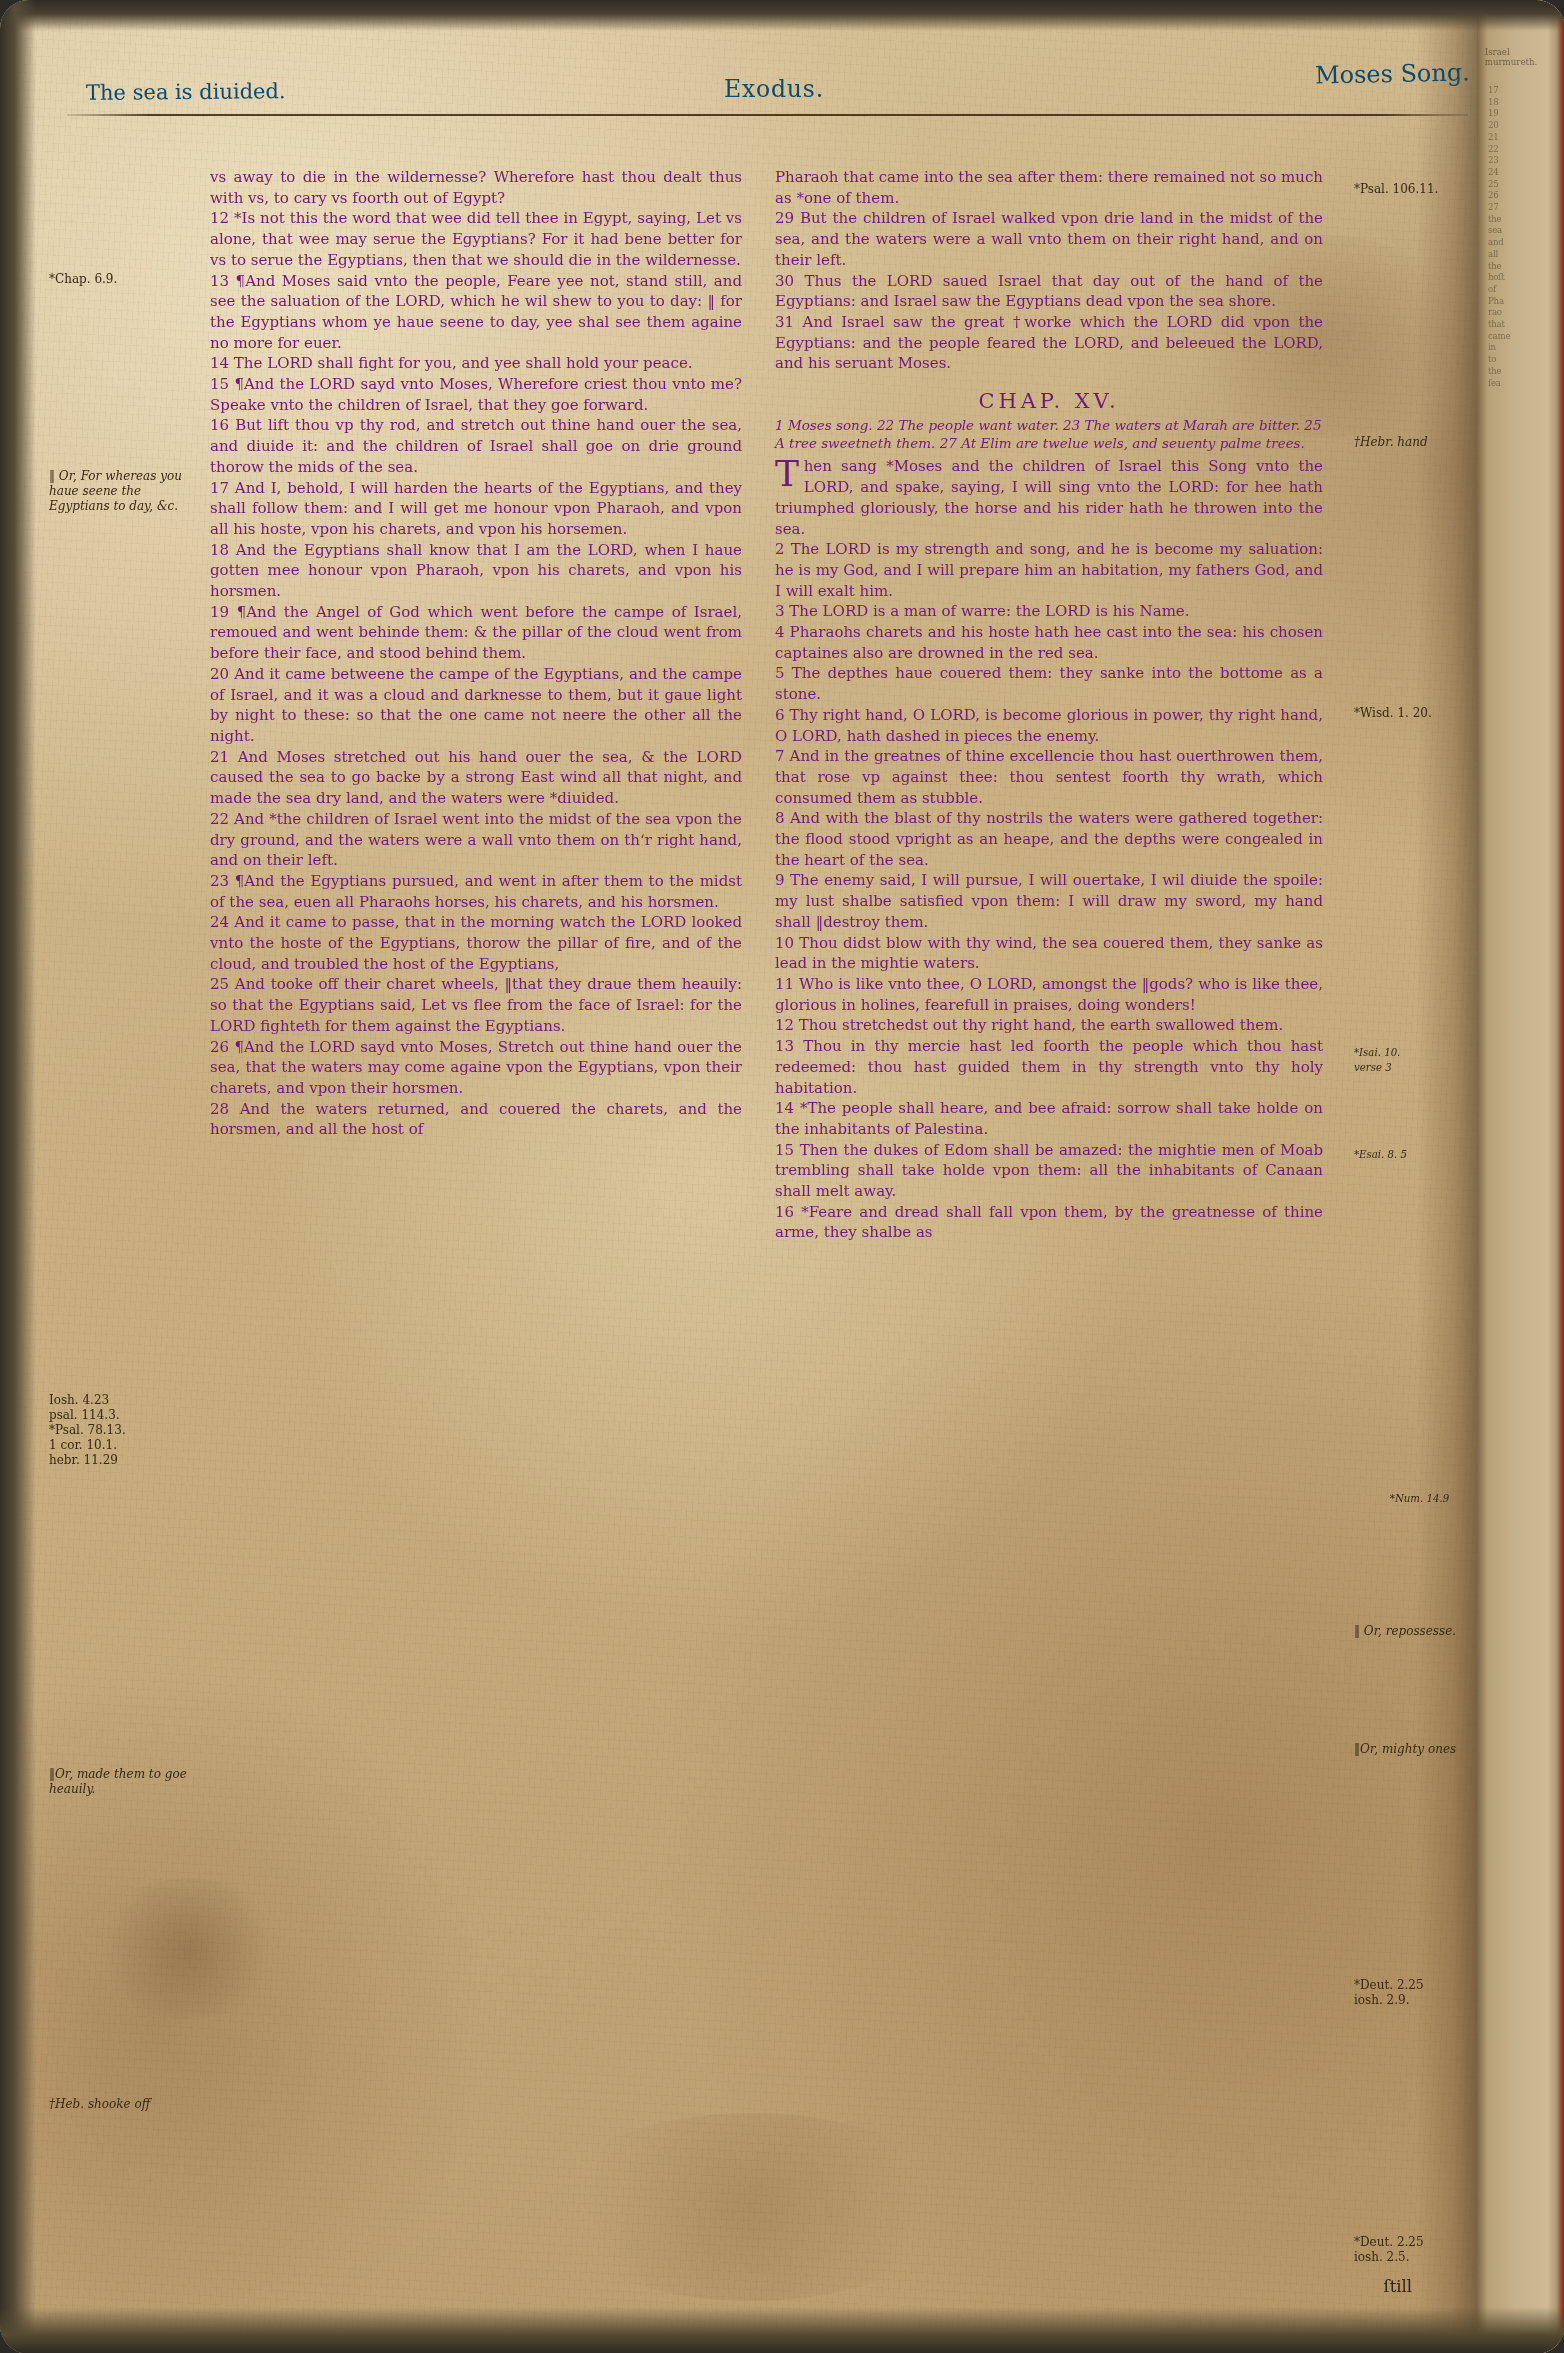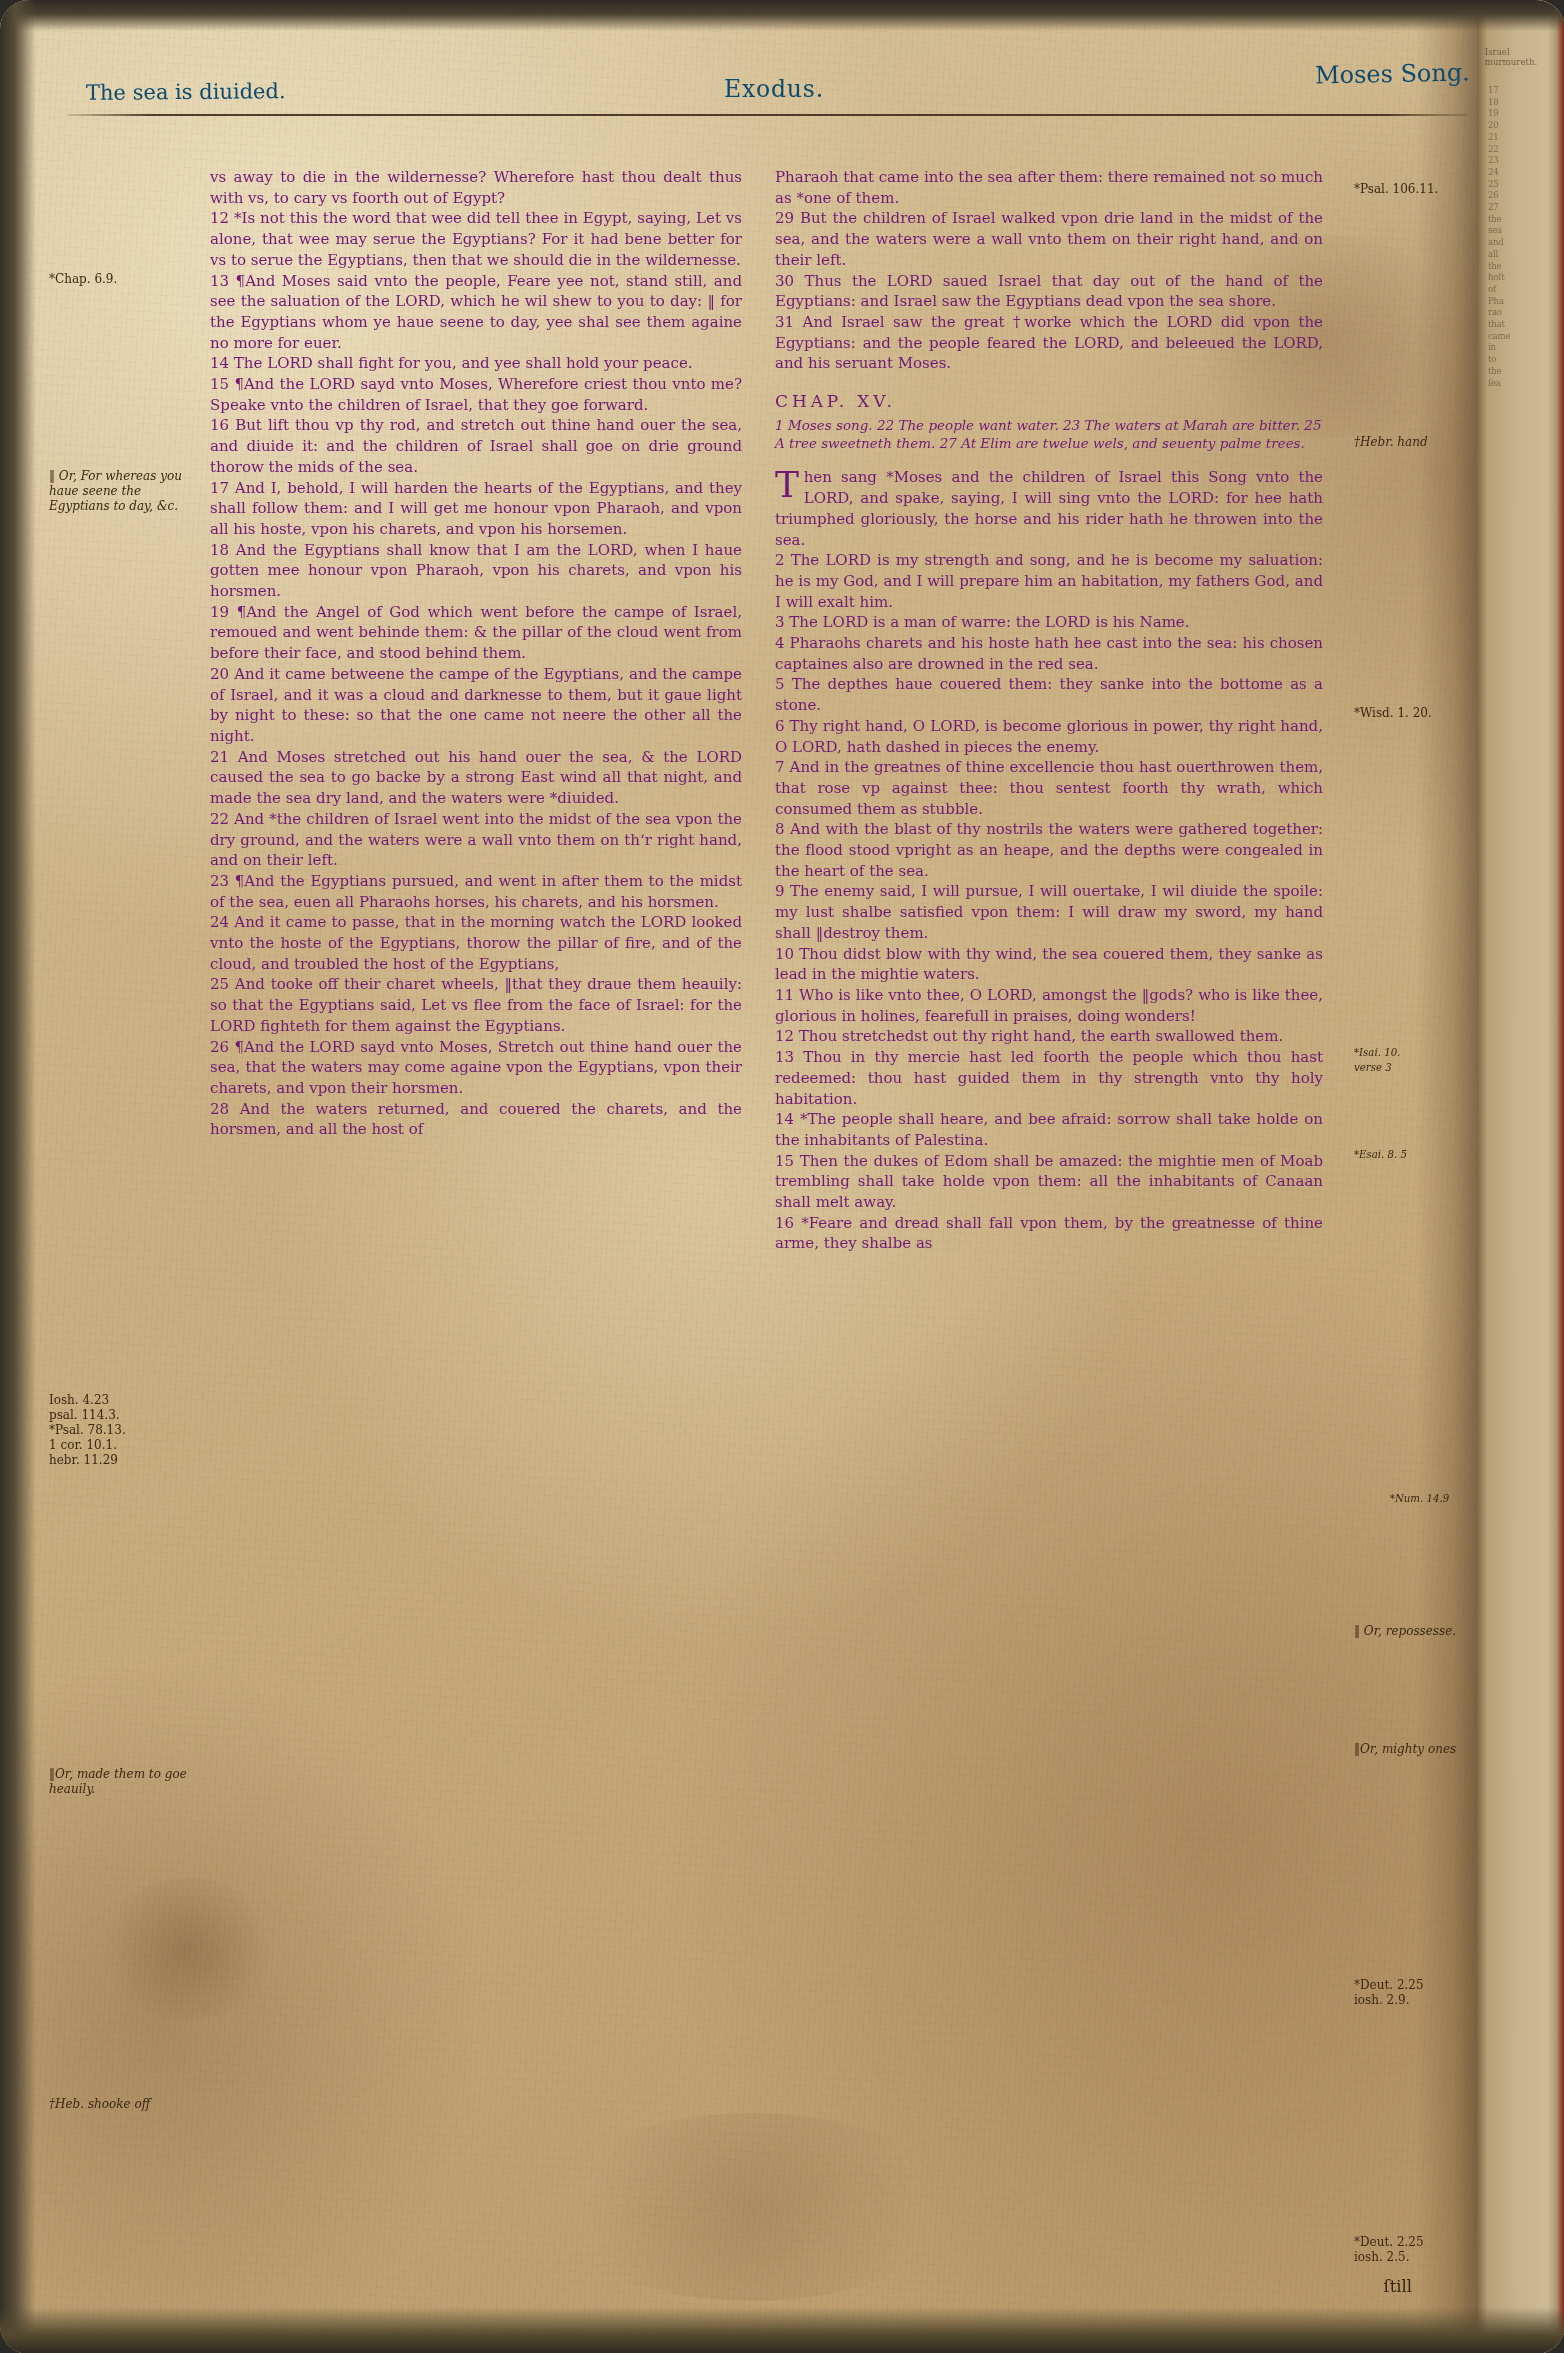--- a/index.html
+++ b/index.html
@@ -138,31 +138,31 @@
     text-justify: inter-word;
     hyphens: manual;
   }
   .col.left  { left: 210px; width: 532px; }
   .col.right { left: 775px; width: 548px; }
 
   .v { margin: 0 0 0 0; text-indent: 0; }
 
   
   .chaphead {
-    text-align: left;
+    text-align: center;
     margin: 17px 0 4.7px 0;
-    font-size: 17px;
+    font-size: 21px;
     letter-spacing: 3.9px;
   }
   .argument {
     font-style: italic;
     font-size: 13.5px;
     line-height: 18px;
     text-align: left;
-    margin-bottom: 15px;
+    margin-bottom: 4px;
   }
   .dropcap-para {
     position: relative;
   }
   .dropcap {
     float: left;
     font-size: 36px;
     line-height: 31px;
     padding: 1.6px 4.7px 0 0;
     font-family: "DejaVu Serif", serif;

